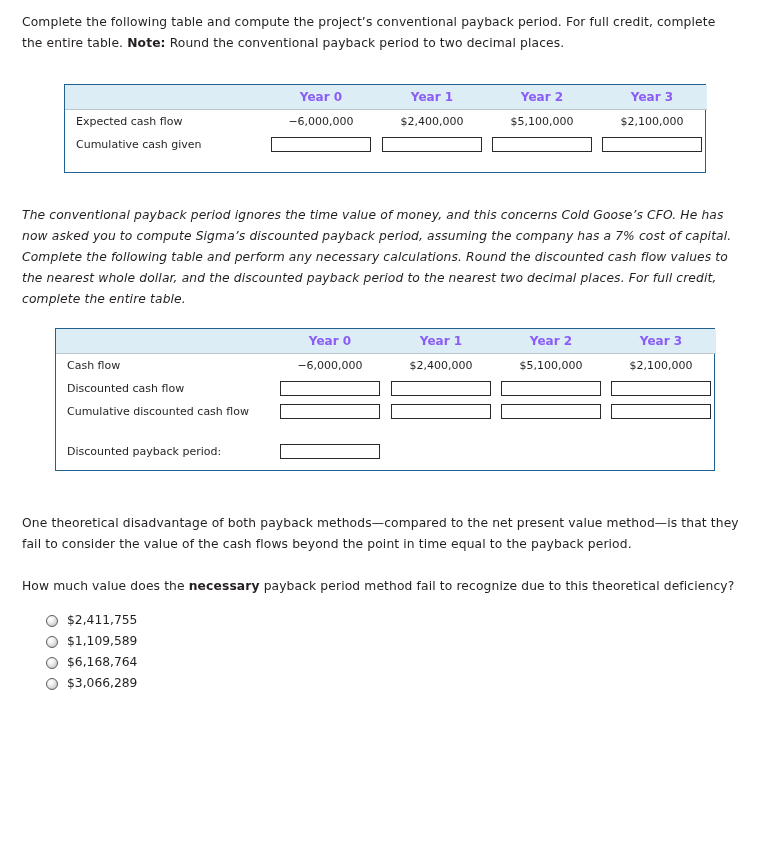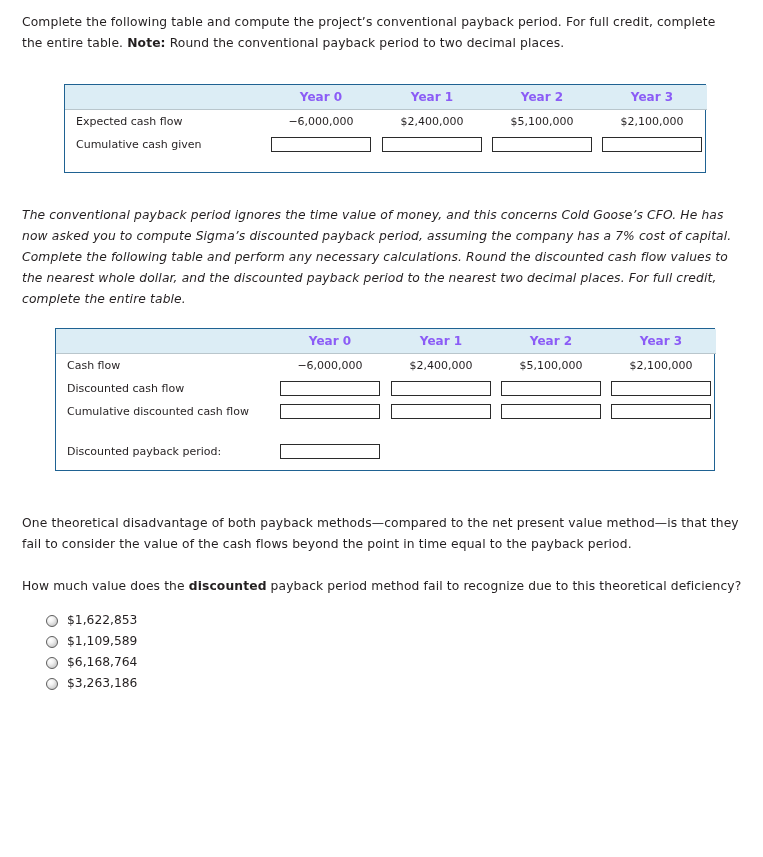--- a/index.html
+++ b/index.html
@@ -254,35 +254,35 @@
   </div>
 
 
 
   <p class="para" style="margin-top:42px; width:730px;">
     <span>One theoretical disadvantage of both payback methods—compared to the net present value method—is that they fail</span>
     <span>to consider the value of the cash flows beyond the point in time equal to the payback period.</span>
   </p>
 
   <p class="para" style="margin-top:21px; width:730px;">
-    <span>How much value does the </span><b>discounted</b><span> payback period method fail to recognize due to this theoretical deficiency?</span>
+    <span>How much value does the </span><b>necessary</b><span> payback period method fail to recognize due to this theoretical deficiency?</span>
   </p>
 
   <ul class="options" style="margin-top:13px; margin-left:24px;">
     <li class="opt">
       <span class="radio"></span>
-      <span class="opt-label">$1,622,853</span>
+      <span class="opt-label">$2,411,755</span>
     </li>
     <li class="opt">
       <span class="radio"></span>
       <span class="opt-label">$1,109,589</span>
     </li>
     <li class="opt">
       <span class="radio"></span>
       <span class="opt-label">$6,168,764</span>
     </li>
     <li class="opt">
       <span class="radio"></span>
-      <span class="opt-label">$3,263,186</span>
+      <span class="opt-label">$3,066,289</span>
     </li>
   </ul>
 
 </div>
 
 </body></html>

